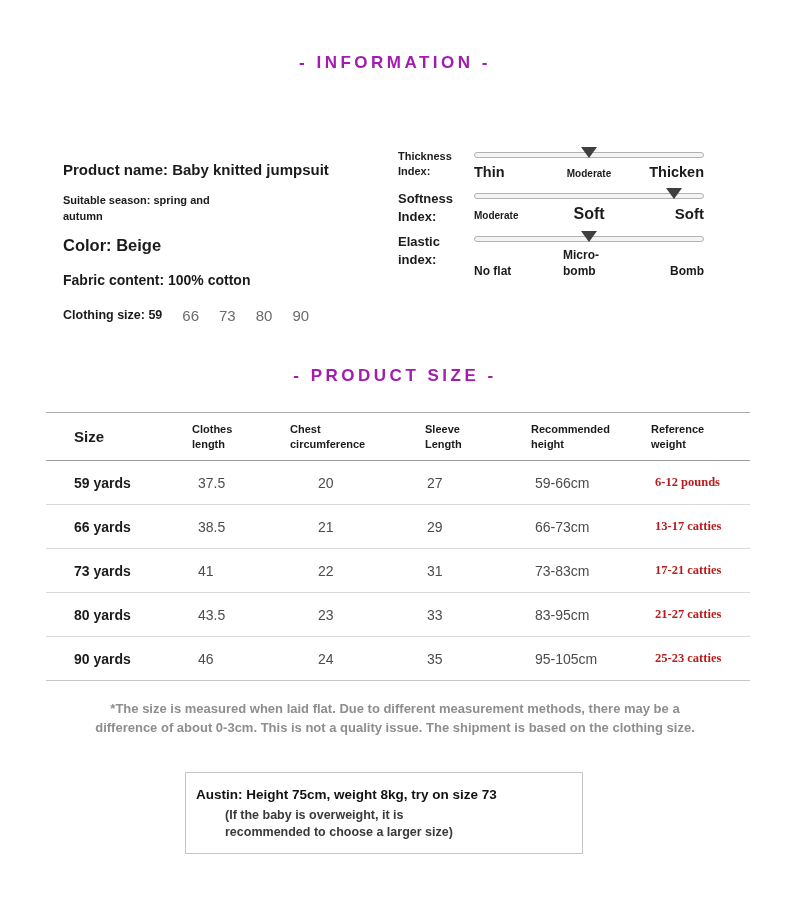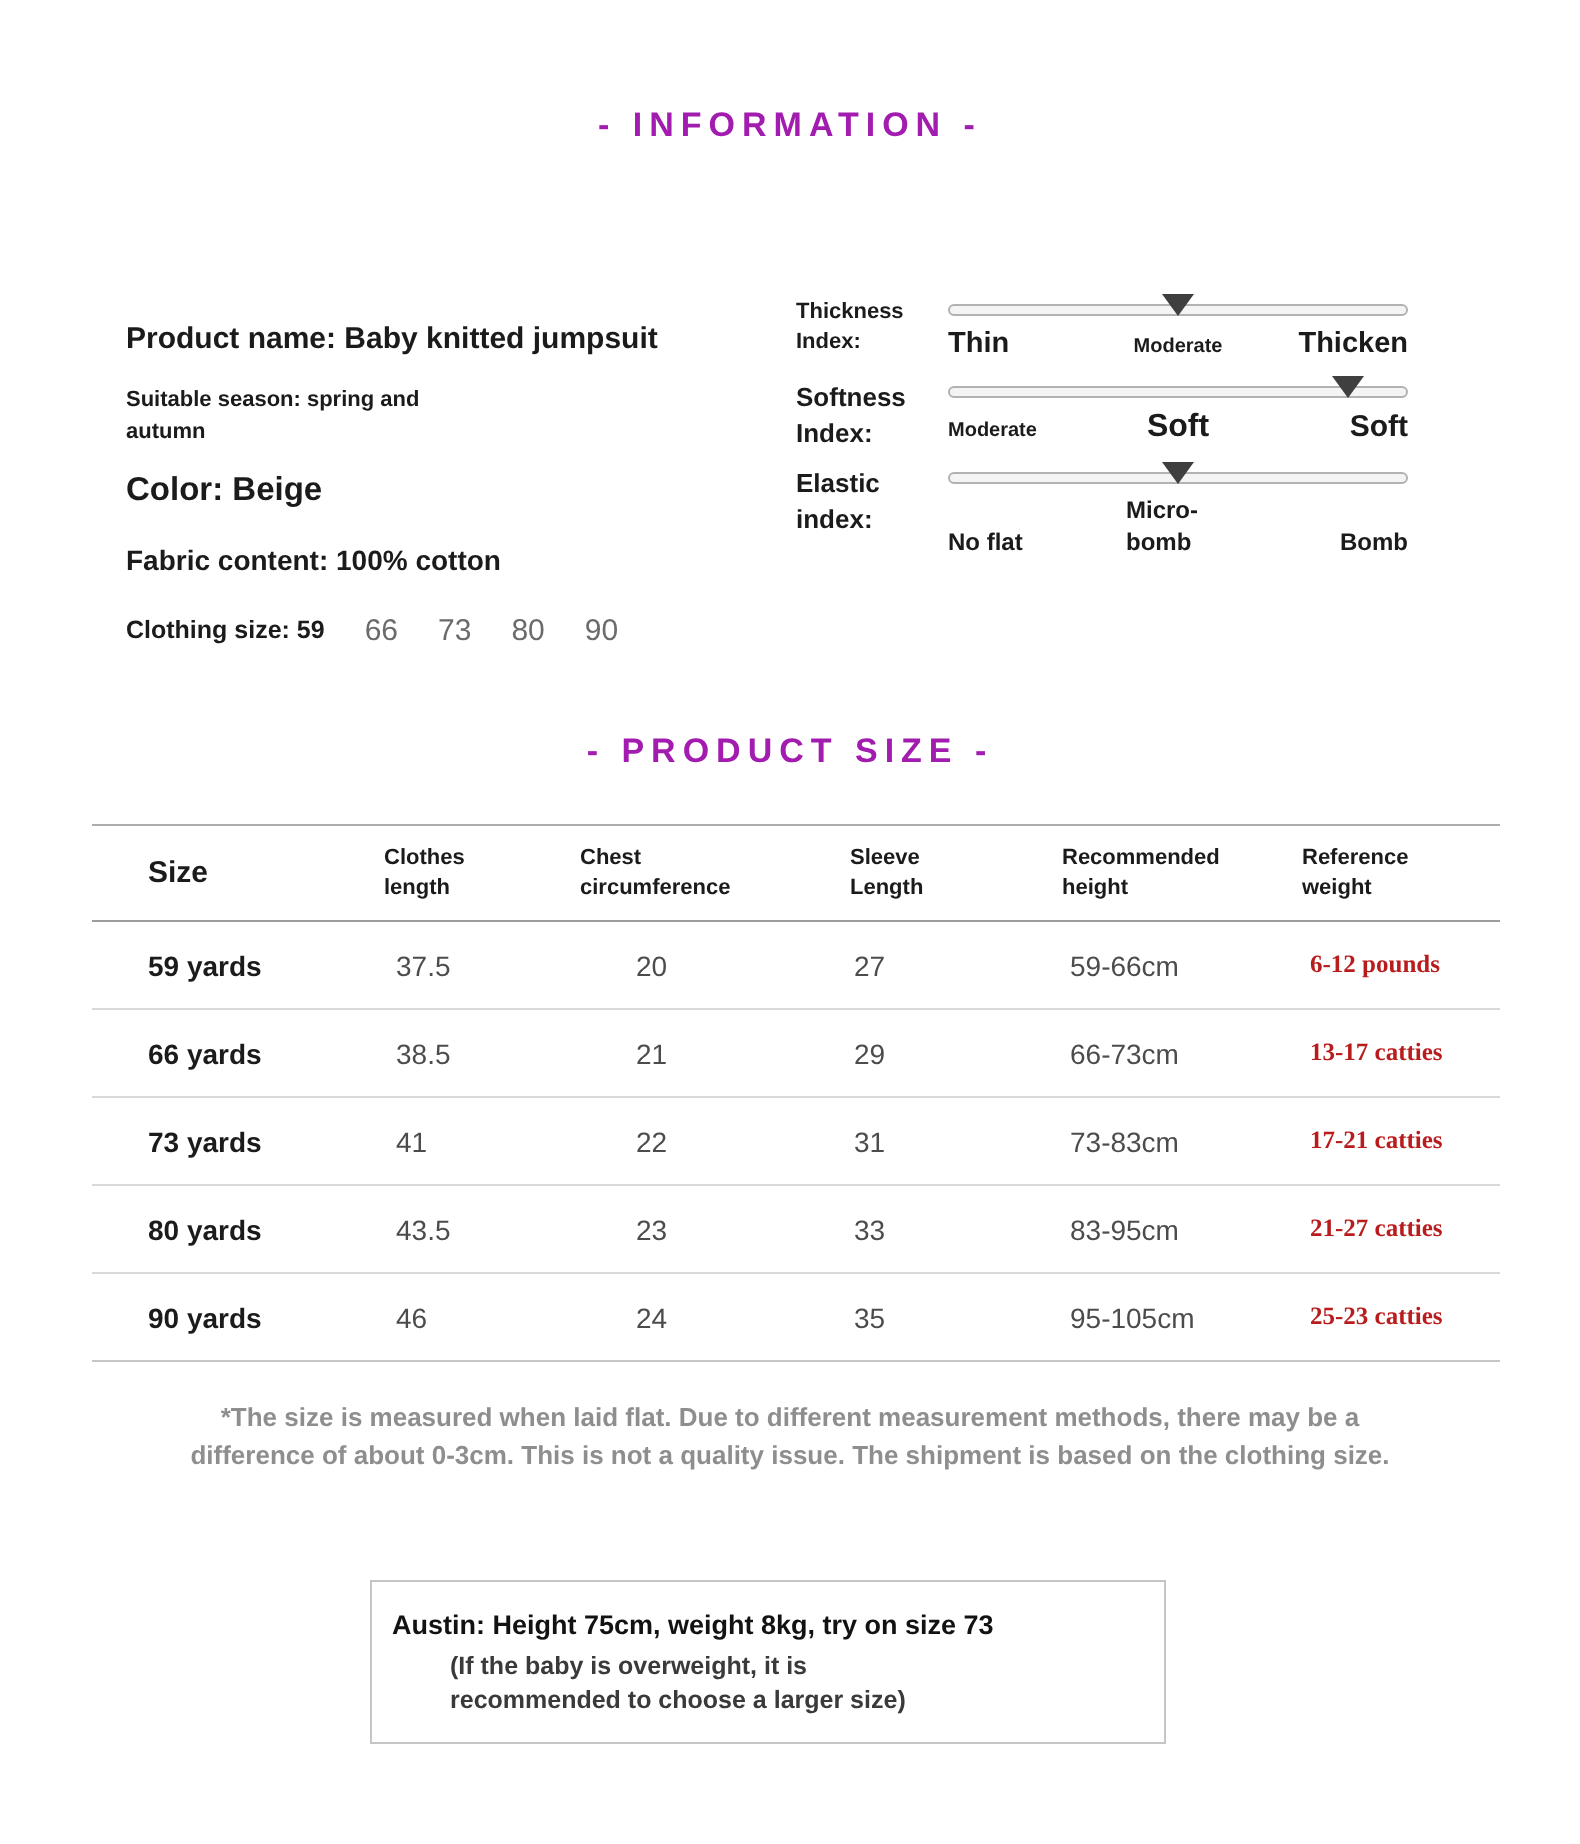--- a/index.html
+++ b/index.html
@@ -69,21 +69,21 @@
   .sizetbl td:nth-child(3){padding-left:38px;}
   .sizetbl td:nth-child(4){padding-left:12px;}
   .sizetbl td:nth-child(5){padding-left:20px;}
   .sizetbl td:nth-child(6){font-weight:bold;font-size:12.5px;color:#b91c1c;padding-left:20px;font-family:Liberation Serif, serif;}
 
   
   .note{position:absolute;left:0;top:700px;width:790px;text-align:center;font-weight:bold;
         font-size:13px;line-height:1.45;color:#8e8e8e;}
 
   
-  .fitbox{position:absolute;left:185px;top:790px;width:380px;border:1px solid #c5c5c5;
+  .fitbox{position:absolute;left:185px;top:772px;width:380px;border:1px solid #c5c5c5;
           background:#fff;padding:14px 6px 12px 10px;}
   .fitbox .ft{font-weight:bold;font-size:13.5px;color:#121212;}
   .fitbox .fc{font-weight:bold;font-size:12.5px;line-height:1.35;color:#3a3a3a;
               margin:5px 0 0 29px;}
 </style>
 </head>
 <body>
 
 <div class="page">
 

